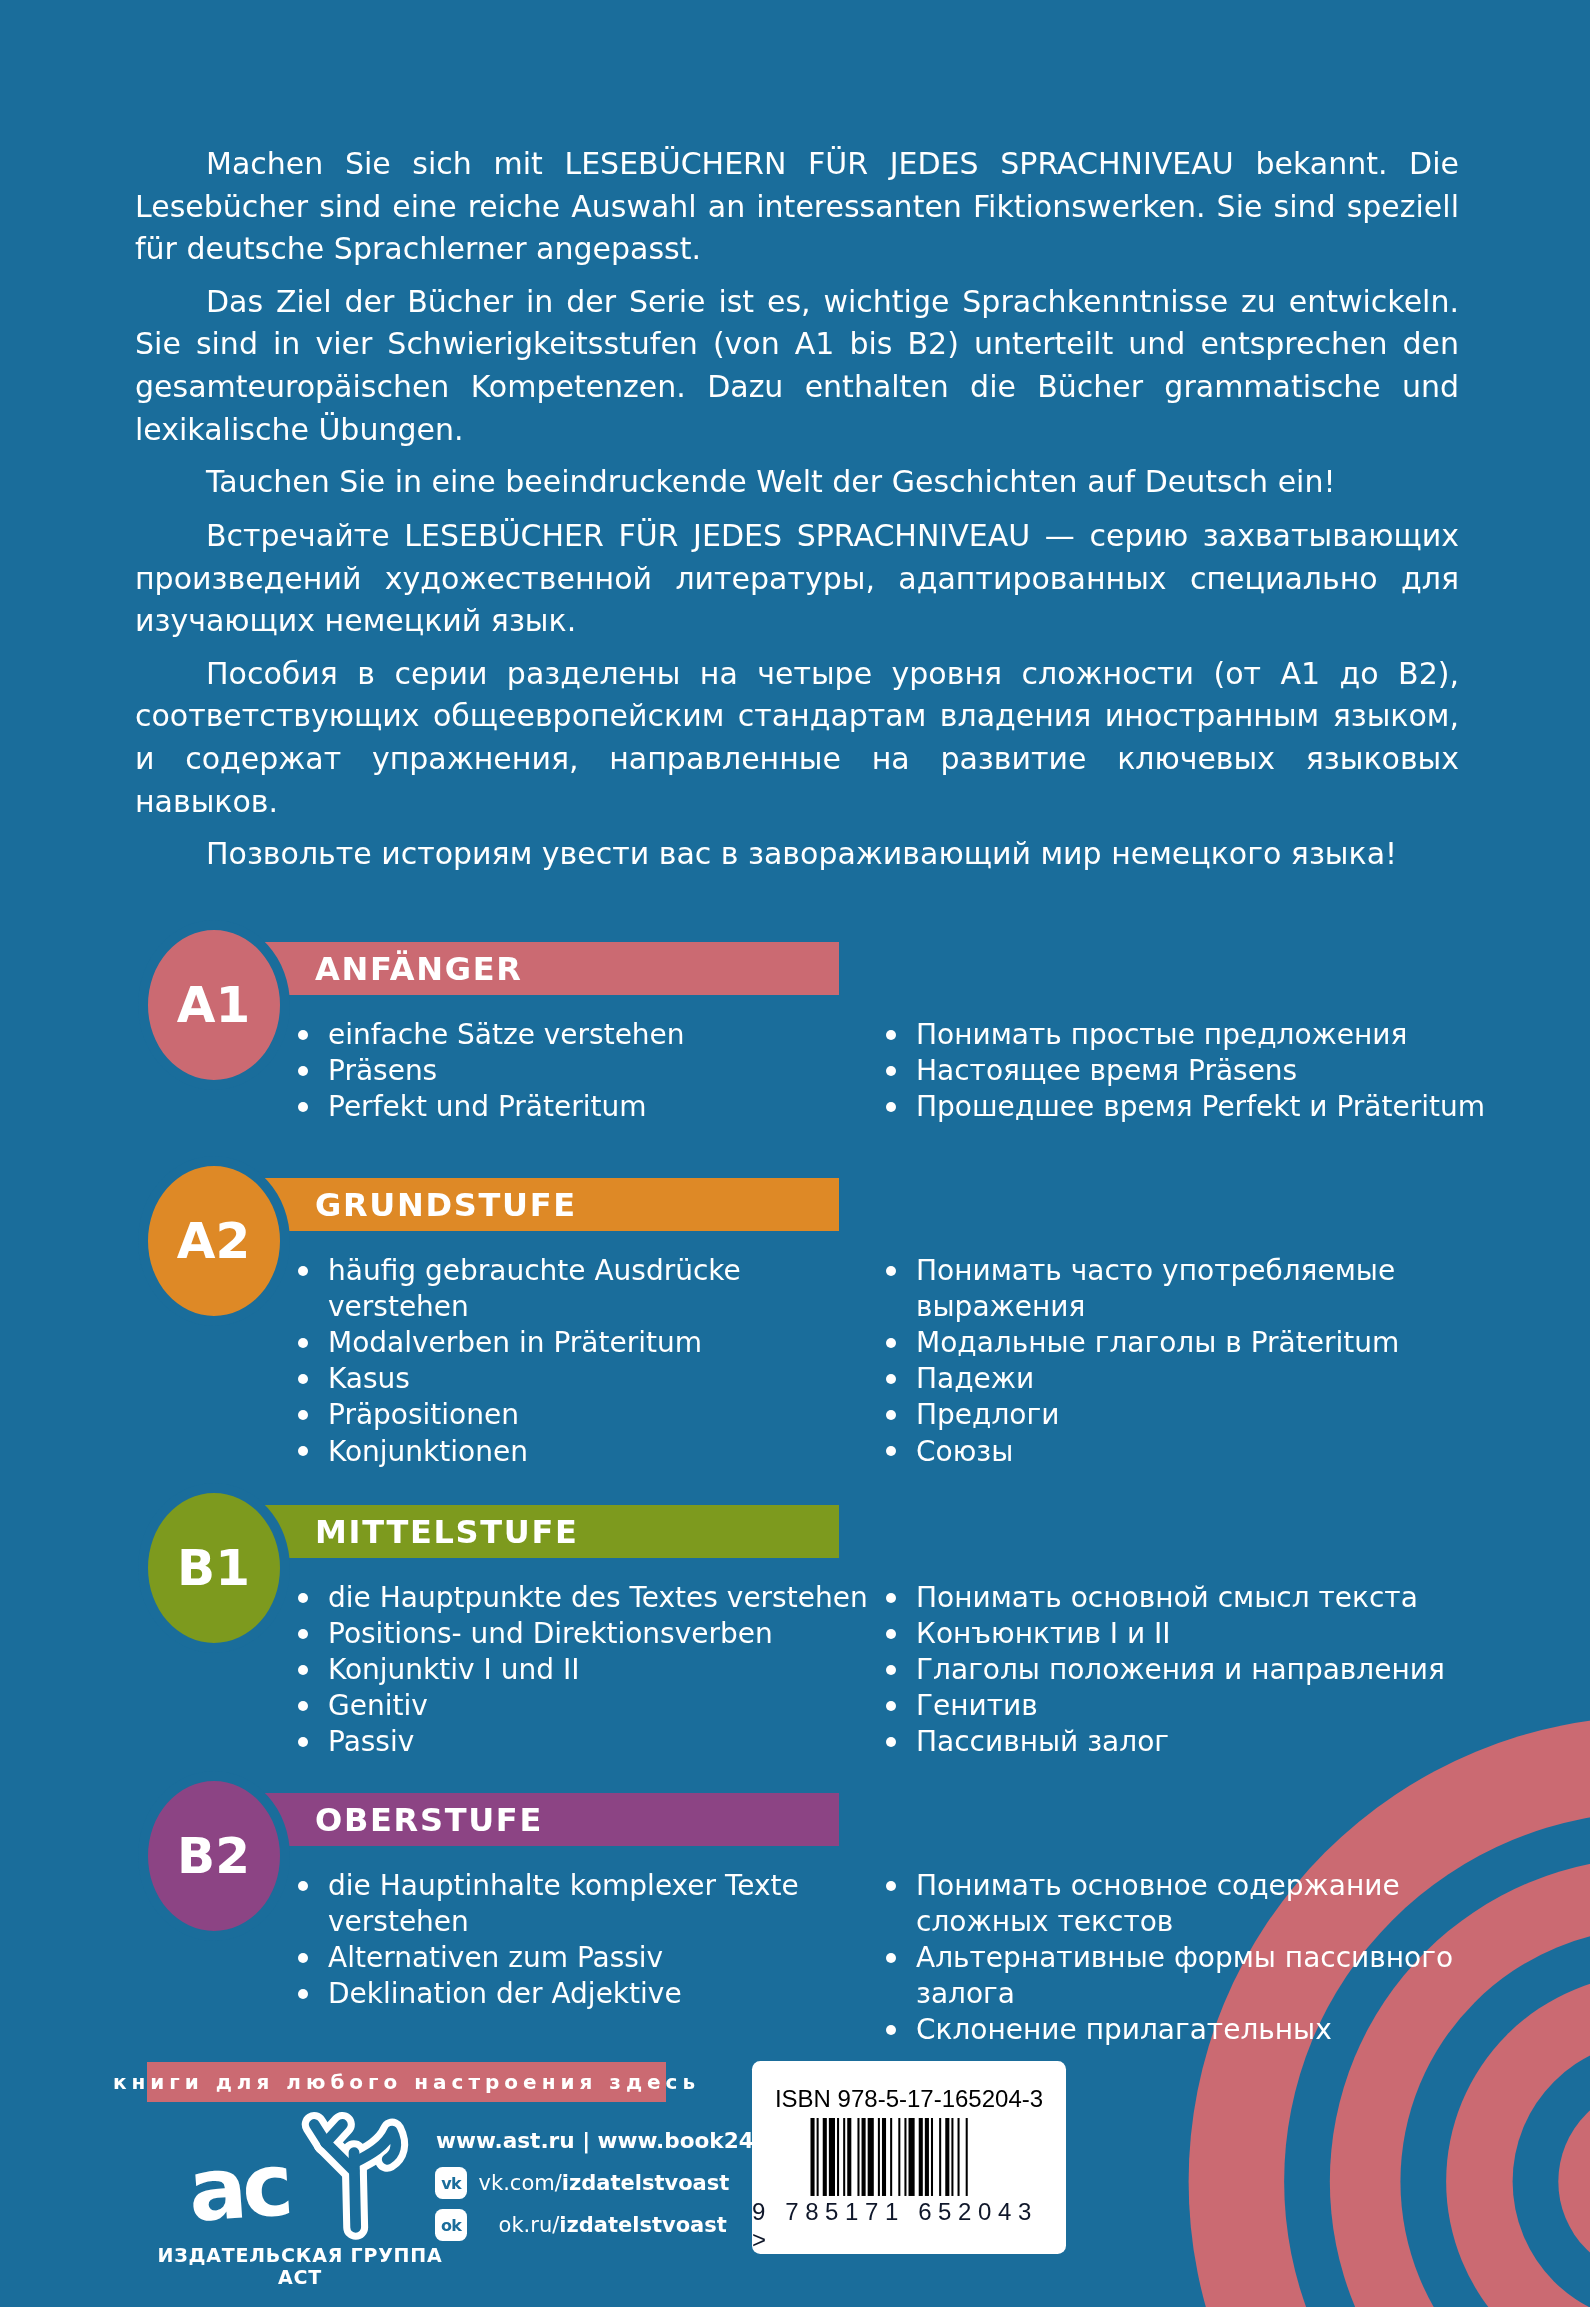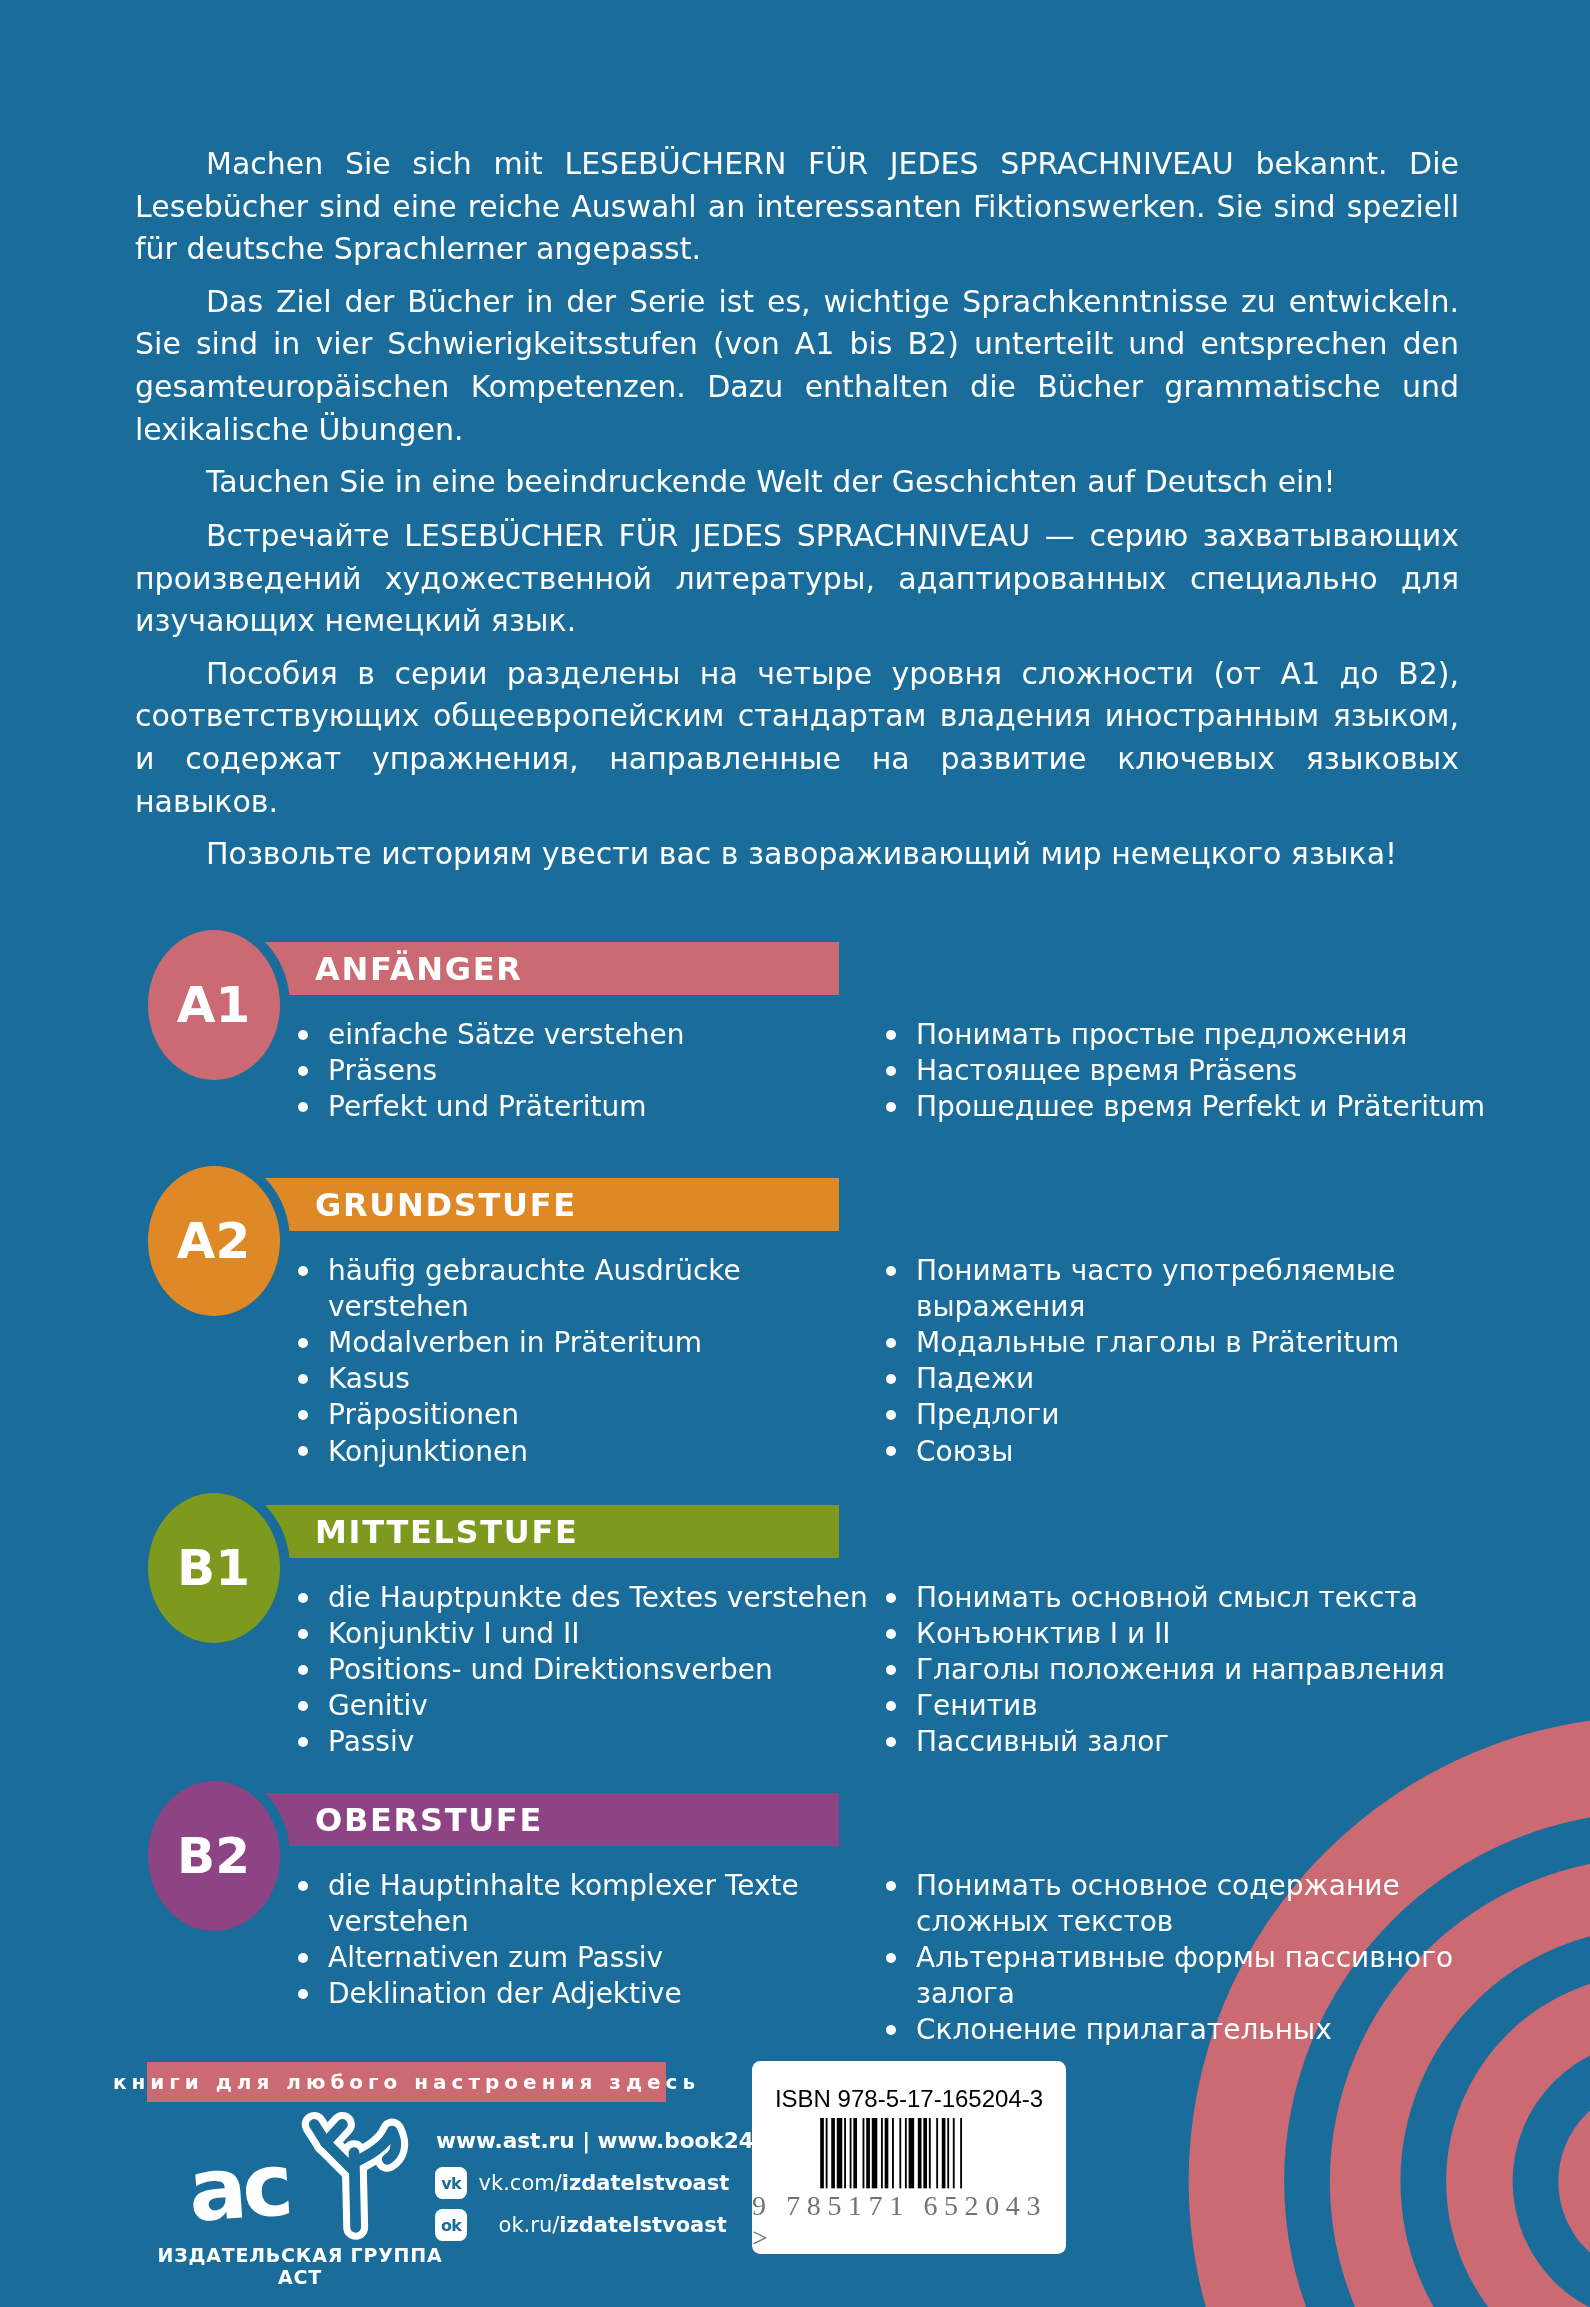--- a/index.html
+++ b/index.html
@@ -43,21 +43,21 @@
   #row-vk{top:2167px;} #row-ok{top:2209px;gap:20px;}
   .socicon{width:32px;height:32px;background:#fff;border-radius:7.5px;margin-right:11.6px;
           display:flex;align-items:center;justify-content:center;}
   .socicon b{color:#1A6D9B;font-size:16px;font-weight:700;letter-spacing:-0.8px;}
   .soctext{font-size:21px;} .soctext b{font-weight:700;}
   
   #isbn{position:absolute;left:752px;top:2061px;width:314px;height:193px;background:#fff;
         border-radius:8.3px;z-index:1;color:#000;display:flex;flex-direction:column;align-items:center;}
   #isbn-label{margin-top:24px;font-size:24px;font-family:"Liberation Sans",sans-serif;color:#000;}
   #barcode{margin-top:5px;}
-  #bc-digits{margin-top:-1.7px;font-size:28px;letter-spacing:6.6px;font-family:Liberation Serif, serif;color:#737373;}
+  #bc-digits{margin-top:-1.7px;font-size:24px;letter-spacing:6.6px;font-family:Liberation Sans, sans-serif;color:#0f172a;}
   
   #lingua{position:absolute;left:1105px;top:2078px;display:flex;align-items:flex-end;z-index:1;}
   #lingua-text{font-family:"DejaVu Serif","Liberation Serif",serif;font-style:italic;
         font-size:76px;line-height:1;margin-left:-11.6px;padding-bottom:23px;letter-spacing:1.7px;}
 </style>
 </head>
 <body>
 
 <div class="page">
 
@@ -134,22 +134,22 @@
   <div class="sec" id="sec-b1" style="--c: #7D9A1E;">
     <div class="badge">
         <span>B1</span>
       </div>
     <div class="bar">
         <span>MITTELSTUFE</span>
       </div>
     <div class="cols">
       <ul class="blist col-de">
         <li>die Hauptpunkte des Textes verstehen</li>
+        <li>Positions- und Direktionsverben</li>
         <li>Konjunktiv I und II</li>
-        <li>Positions- und Direktionsverben</li>
         <li>Genitiv</li>
         <li>Passiv</li>
       </ul>
       <ul class="blist col-ru">
         <li>Понимать основной смысл текста</li>
         <li>Конъюнктив I и II</li>
         <li>Глаголы положения и направления</li>
         <li>Генитив</li>
         <li>Пассивный залог</li>
       </ul>

